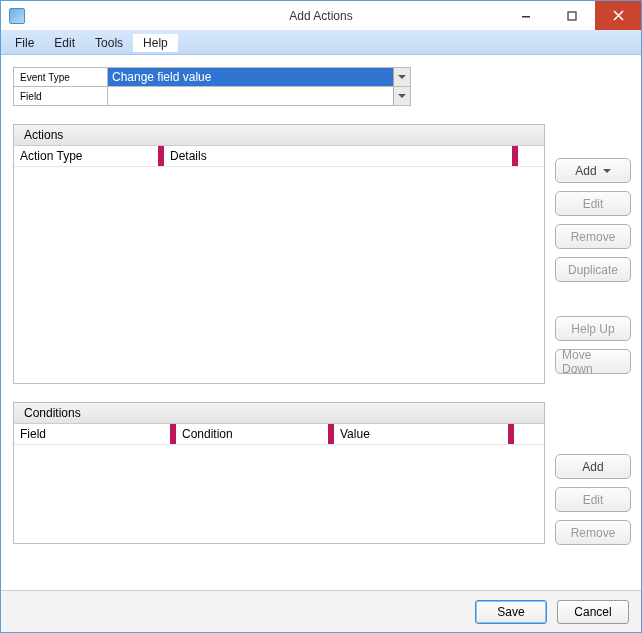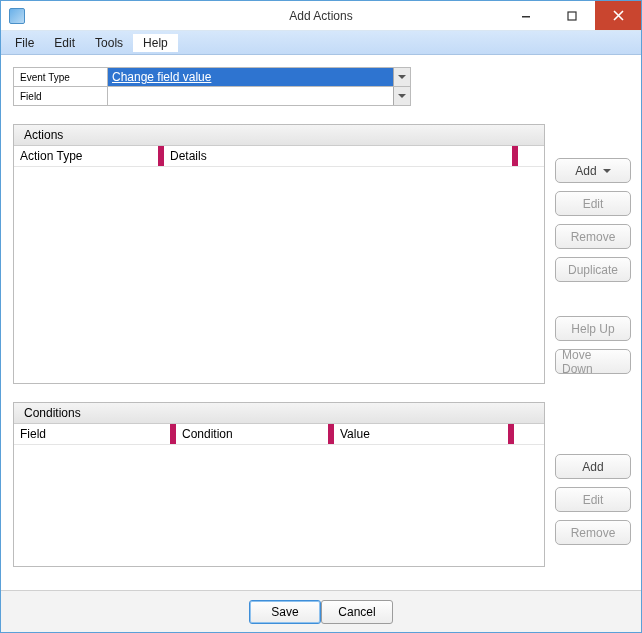--- a/index.html
+++ b/index.html
@@ -122,21 +122,20 @@
   }
   .combo-value {
     flex: 1;
     padding: 1px 4px;
     font-size: 12px;
     color: #fff;
     display:flex; align-items:center;
   }
   .combo-value.selected {
     background: #2e74d0;
-    text-decoration: underline;
   }
   .combo-btn {
     width: 17px;
     background: #eaeaea;
     border-left: 1px solid #aaa;
     display: flex;
     align-items: center;
     justify-content: center;
   }
   .chevron {
@@ -173,21 +172,21 @@
   .grid-head .col {
     padding: 3px 6px;
     font-size: 12px;
     border-right: 6px solid #be185d;
   }
   .grid-body {
     flex:1;
     background:#fff;
   }
   .panel.actions { height: 260px; }
-  .panel.conditions { height: 165px; }
+  .panel.conditions { height: 142px; }
   .actions .col.c1{width:150px;} .actions .col.c2{flex:1;} .actions .col.c3{width:26px;border-right:none;}
   .conditions .col.c1{width:162px;} .conditions .col.c2{width:158px;} .conditions .col.c3{flex:1;} .conditions .col.c4{width:30px;border-right:none;}
   
   .side-btn {
     height: 25px;
     border: 1px solid #b0b0b0;
     background: linear-gradient(#fdfdfd,#ededed);
     border-radius: 5px;
     font-size: 12px;
     color: #444;
@@ -204,23 +203,24 @@
     border-top:4px solid #555;
     margin-left:2px;
   }
   .gap-lg { height: 26px;}
   
   .footer {
     border-top: 1px solid #d0d0d0;
     background: #f3f3f3;
     height: 42px;
     display:flex;
-    justify-content:center;
+    justify-content:flex-end;
     align-items:center;
     padding: 0 12px;
+    gap: 10px;
   }
   .footer-btn {
     min-width: 72px;
     height: 24px;
     border: 1px solid #9c9c9c;
     background: linear-gradient(#fefefe,#ededed);
     border-radius: 3px;
     font-size: 12px;
     display:flex; align-items:center; justify-content:center;
   }

